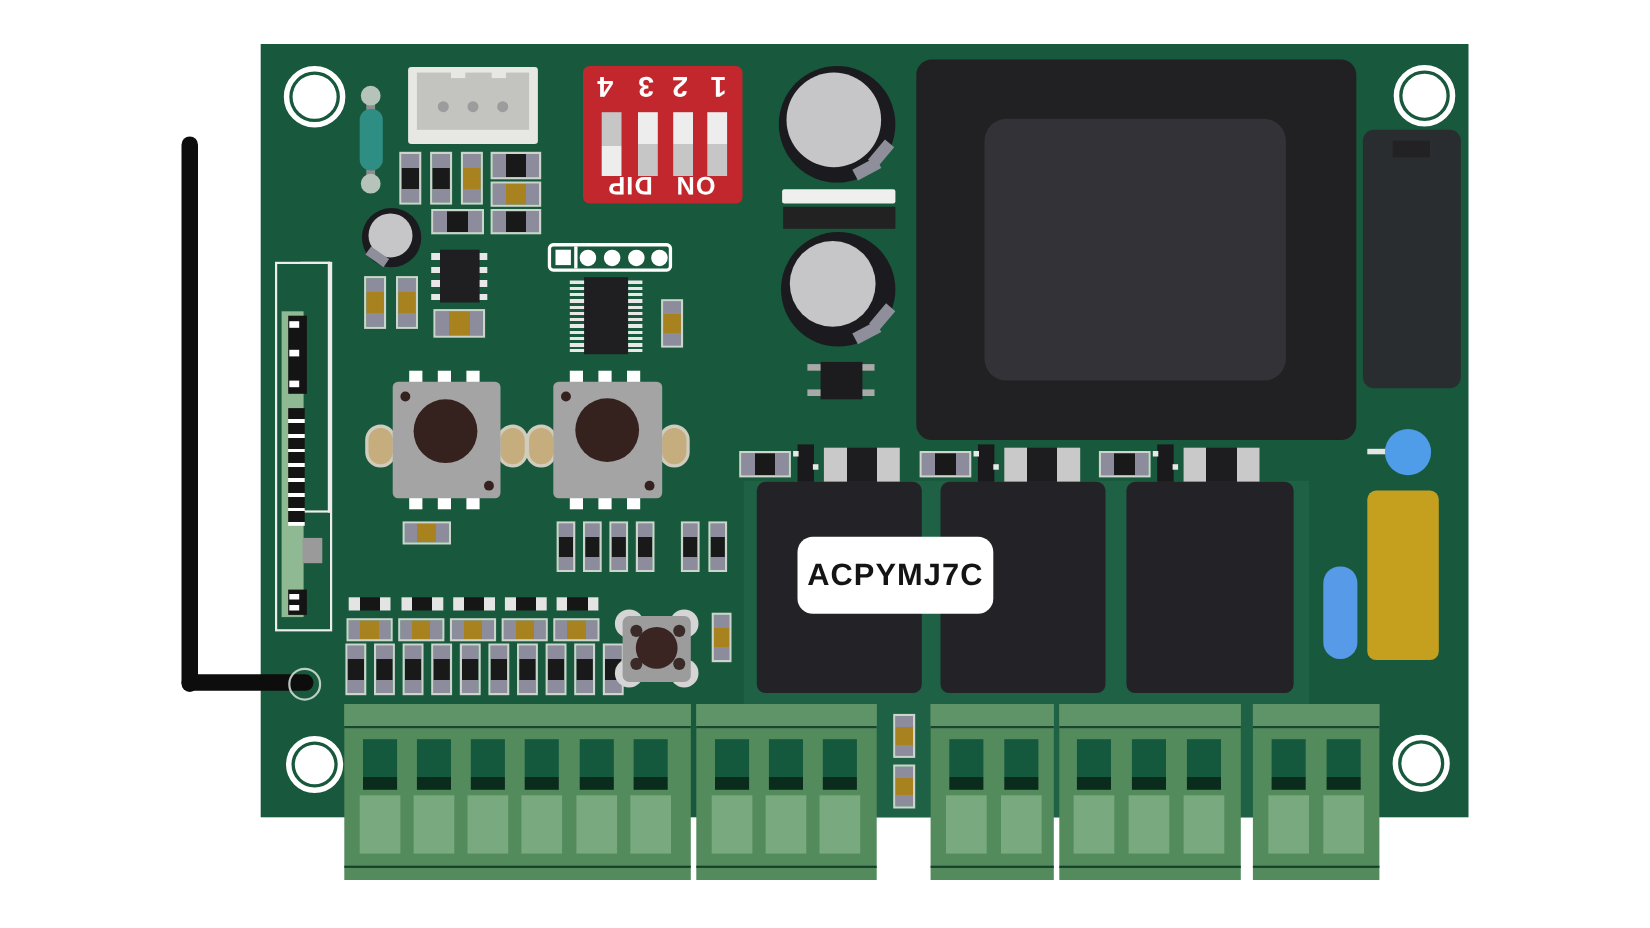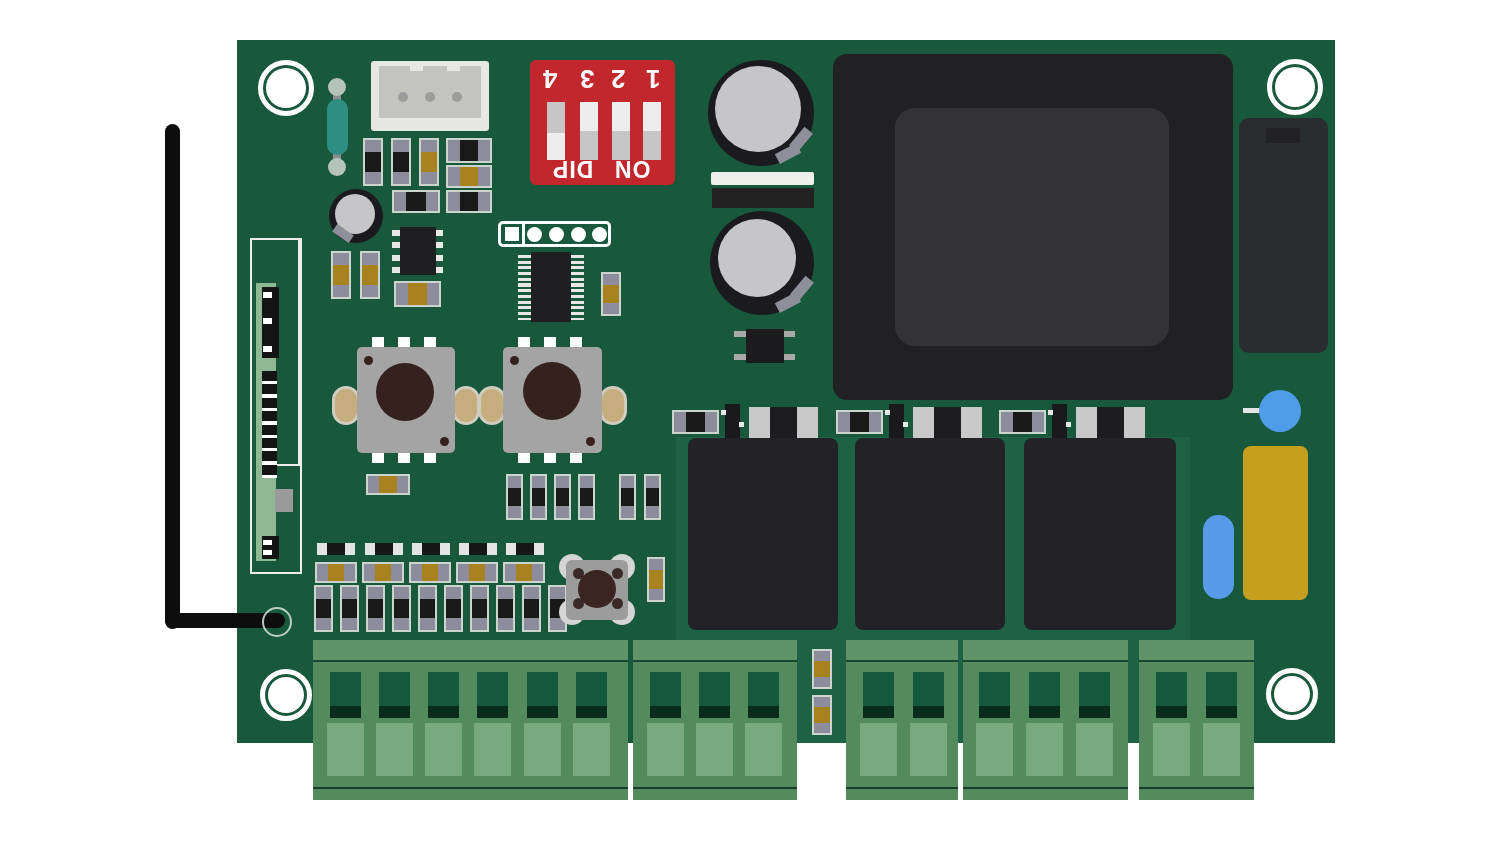--- a/index.html
+++ b/index.html
@@ -266,20 +266,23 @@
   <div class="abs pinblk" style="left:889px;top:404px;width:15px;height:34px;"></div>
   <div class="abs bigsmd" style="left:913px;top:407px;width:69px;height:31px;"></div>
   <div class="abs sh" style="left:999px;top:410px;width:43px;height:20px;"></div>
   <div class="abs pinblk" style="left:1052px;top:404px;width:15px;height:34px;"></div>
   <div class="abs bigsmd" style="left:1076px;top:407px;width:69px;height:31px;"></div>
 
   <div class="abs relay" style="left:688px;top:438px;width:150px;height:192px;"></div>
   <div class="abs relay" style="left:855px;top:438px;width:150px;height:192px;"></div>
   <div class="abs relay" style="left:1024px;top:438px;width:152px;height:192px;"></div>
 
+  <div class="abs devlabel" style="left:725px;top:488px;width:178px;height:70px;">
+    <span>ACPYMJ7C</span>
+  </div>
 
   <div class="abs sv g" style="left:812px;top:649px;width:16px;height:36px;"></div>
   <div class="abs sv g" style="left:812px;top:695px;width:16px;height:36px;"></div>
 
   <div class="abs tblock" style="left:313px;top:640px;width:315px;height:160px;">
     <div class="tstrip"></div>
       <div class="tline"></div>
       <div class="tline2"></div>
     <div class="thole" style="left:17px;"></div>
       <div class="thole" style="left:66px;"></div>

